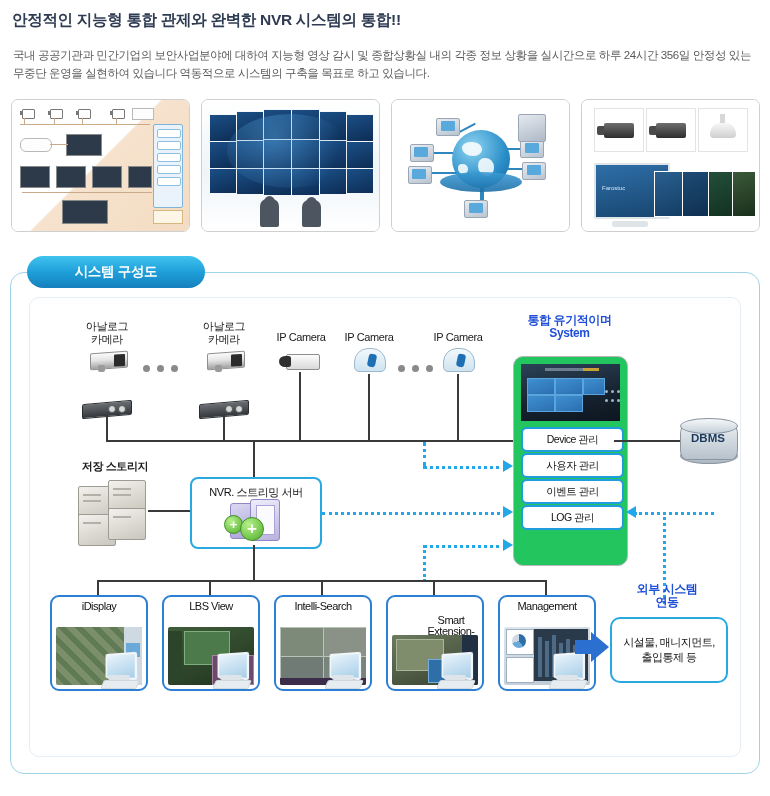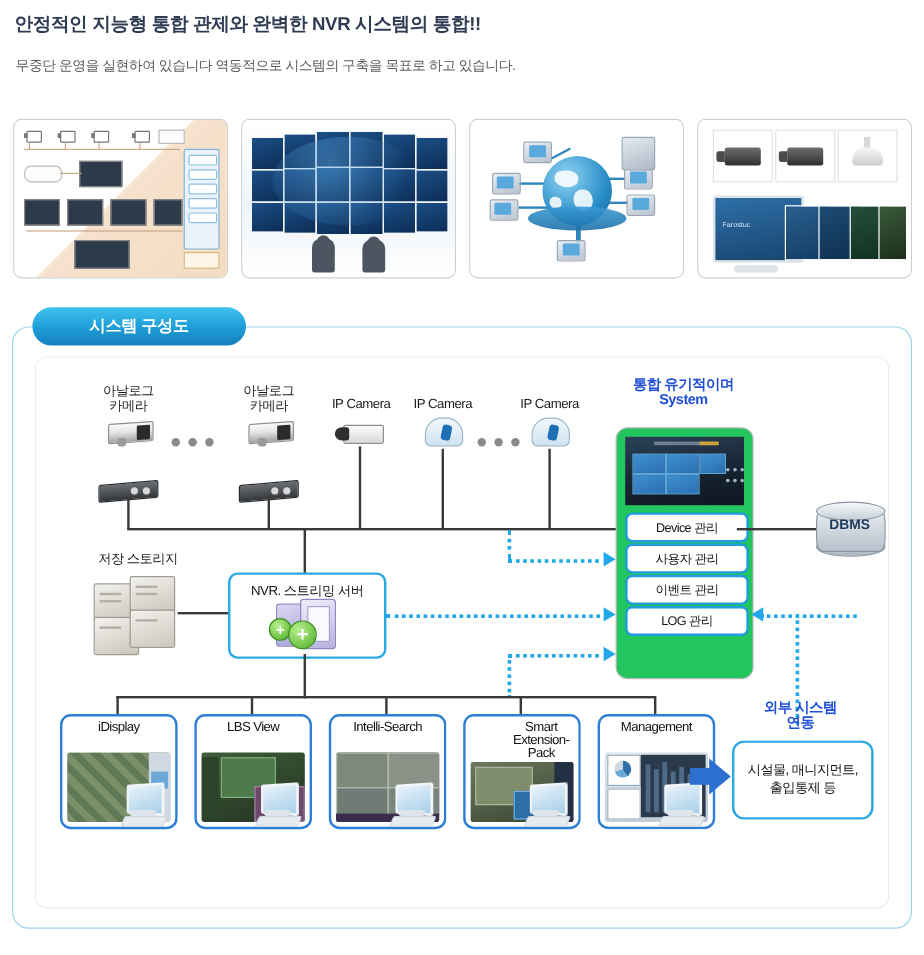--- a/index.html
+++ b/index.html
@@ -207,20 +207,21 @@
     border-top:15px solid transparent;border-bottom:15px solid transparent;border-left:18px solid #2b6fd0;}
 </style>
 </head>
 <body>
 
 <div class="page">
 
   <div class="headline">안정적인  지능형  통합  관제와 완벽한  NVR  시스템의 통합!!</div>
 
   <div class="desc">
+    <div>국내 공공기관과 민간기업의 보안사업분야에 대하여 지능형 영상 감시 및 종합상황실 내의 각종 정보 상황을 실시간으로 하루 24시간 356일 안정성 있는</div>
     <div>무중단 운영을 실현하여 있습니다 역동적으로 시스템의 구축을 목표로 하고 있습니다.</div>
   </div>
 
   <div class="photos">
 
     <div class="photo p1">
       <div class="ph-inner">
         <div class="cam" style="left:10px;top:9px;"></div>
         <div class="cam" style="left:38px;top:9px;"></div>
         <div class="cam" style="left:66px;top:9px;"></div>
@@ -410,21 +411,21 @@
   <div class="vline" style="left:106px;top:415px;height:26px;"></div>
   <div class="vline" style="left:223px;top:415px;height:26px;"></div>
   <div class="vline" style="left:299px;top:372px;height:69px;"></div>
   <div class="vline" style="left:368px;top:374px;height:67px;"></div>
   <div class="vline" style="left:457px;top:374px;height:67px;"></div>
 
   <div class="hline" style="left:106px;top:440px;width:508px;"></div>
 
   <div class="vline" style="left:253px;top:440px;height:38px;"></div>
 
-  <div class="lbl" style="left:60px;top:460px;width:110px;">저장 스토리지</div>
+  <div class="lbl" style="left:60px;top:460px;width:110px;font-weight:bold;">저장 스토리지</div>
   <div class="storage" style="left:78px;top:480px;">
     <div class="unit" style="left:0;top:6px;width:36px;height:30px;"></div>
     <div class="unit" style="left:30px;top:0px;width:36px;height:30px;"></div>
     <div class="unit" style="left:0;top:34px;width:36px;height:30px;"></div>
     <div class="unit" style="left:30px;top:28px;width:36px;height:30px;"></div>
     <div class="slot" style="left:5px;top:14px;width:18px;"></div>
     <div class="slot" style="left:5px;top:20px;width:18px;"></div>
     <div class="slot" style="left:35px;top:8px;width:18px;"></div>
     <div class="slot" style="left:35px;top:14px;width:18px;"></div>
     <div class="slot" style="left:5px;top:42px;width:18px;"></div>
@@ -538,21 +539,21 @@
       <div style="position:absolute;left:0;bottom:0;width:86px;height:7px;background:#3a2c4a;"></div>
     </div>
     <div class="pc">
         <div class="scr"></div>
         <div class="base"></div>
         <div class="kbd"></div>
       </div>
   </div>
 
   <div class="mod" style="left:386px;">
-    <div class="mod-title" style="line-height:11px;top:4px;margin-left:32px;">
+    <div class="mod-title" style="line-height:11px;top:18px;margin-left:32px;">
       <span>Smart</span><br><span>Extension-Pack</span>
     </div>
     <div class="mod-thumb" style="height:50px;" style2="">
       <div style="position:absolute;inset:0;background:linear-gradient(160deg,#6c7a5e,#37412f);"></div>
       <div style="position:absolute;left:4px;top:4px;width:46px;height:30px;background:#7f8d6c;border:1px solid #aab79a;"></div>
       <div style="position:absolute;left:36px;top:24px;width:34px;height:22px;background:#2e6fa8;border:1px solid #74aede;"></div>
       <div style="position:absolute;right:0;top:0;width:16px;height:50px;background:#223043;"></div>
     </div>
     <div class="pc">
         <div class="scr"></div>

